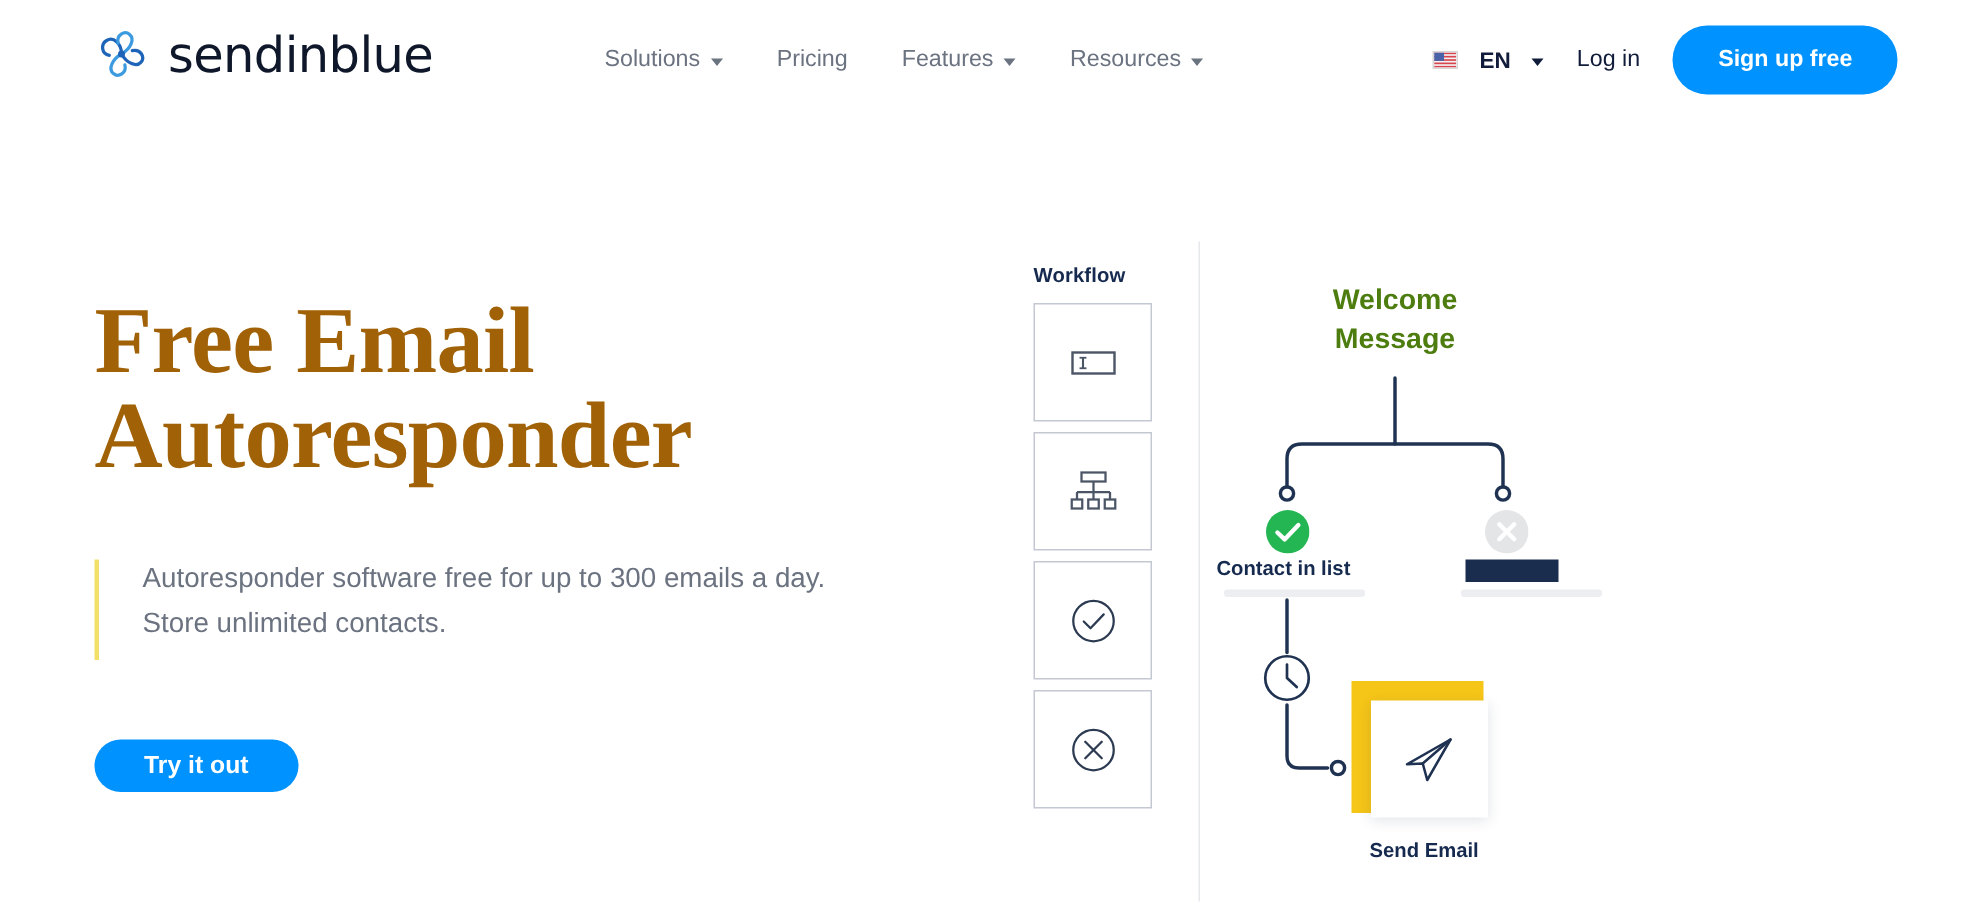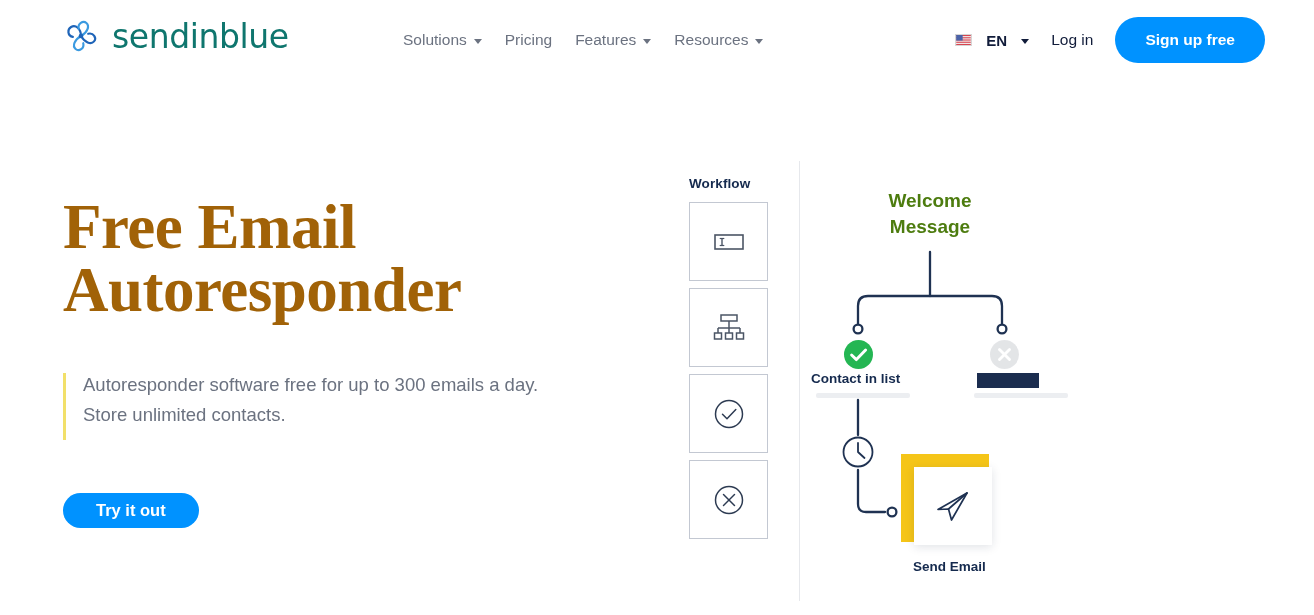--- a/index.html
+++ b/index.html
@@ -35,33 +35,33 @@
     top: 18px;
     display: flex;
     align-items: center;
     gap: 13px;
     cursor: pointer;
   }
   .brand-mark { width: 36px; height: 36px; display: block; }
   .brand-name {
     font-size: 33px;
     font-weight: 400;
-    color: #0f766e;
+    color: #0f172a;
     letter-spacing: -0.4px;
     line-height: 1;
     font-family: "DejaVu Sans", sans-serif;
   }
 
   .mainnav {
     position: absolute;
     left: 403px;
     top: 31px;
     display: flex;
     align-items: center;
-    gap: 23px;
+    gap: 36px;
   }
   .nav-item {
     display: flex;
     align-items: center;
     gap: 7px;
     font-size: 15.5px;
     color: #6b7280;
     cursor: pointer;
     white-space: nowrap;
   }
@@ -138,21 +138,21 @@
     font-family: "Liberation Serif", "DejaVu Serif", serif;
     font-weight: 700;
     font-size: 63px;
     line-height: 1.0;
     color: #a16207;
     letter-spacing: -0.5px;
     white-space: pre-line;
   }
   .hero-sub-wrap {
     margin-top: 48px;
-    padding-left: 20px;
+    padding-left: 32px;
     position: relative;
   }
   .accent-bar {
     position: absolute;
     left: 0;
     top: 3px;
     width: 3px;
     height: 67px;
     background: #f2e06a;
   }

